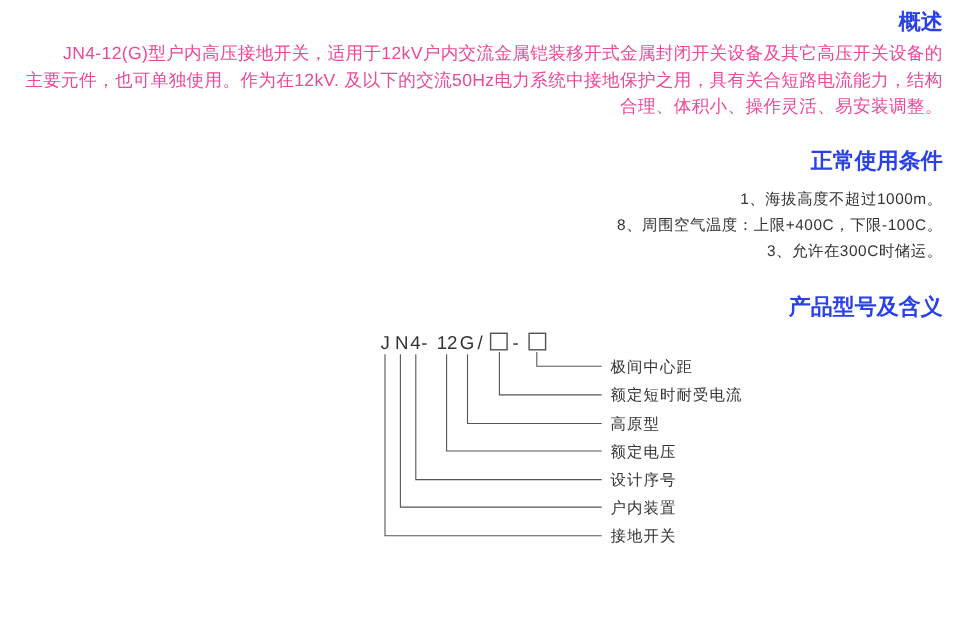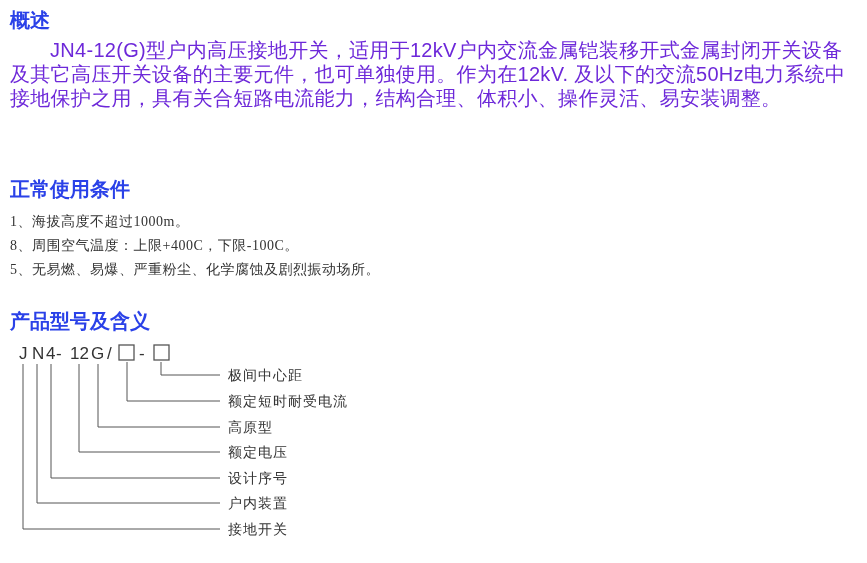--- a/index.html
+++ b/index.html
@@ -9,48 +9,48 @@
     background: #ffffff;
     font-family: "Liberation Sans", "DejaVu Sans", sans-serif;
   }
   .page {
     position: relative;
     width: 867px;
     height: 563px;
     background: #ffffff;
     overflow: hidden;
     padding: 8px 10px 0 10px;
+    text-align: right;
   }
   h2.sec-heading {
     margin: 0;
     font-size: 20px;
     font-weight: bold;
     color: #2a41e8;
     line-height: 24px;
   }
   .overview-para {
     margin: 6px 0 0 0;
-    font-size: 20px;
+    font-size: 16px;
     line-height: 24px;
-    color: #6d28d9;
+    color: #ec4899;
     text-indent: 2em;
     letter-spacing: 0.3px;
   }
-  h2.conditions-heading { margin-top: 67px; }
+  h2.conditions-heading { margin-top: 25px; }
   ul.cond-list {
     list-style: none;
     margin: 9px 0 0 0;
     padding: 0;
   }
   ul.cond-list li {
     font-size: 14px;
     line-height: 24px;
     color: #333333;
     letter-spacing: 0.5px;
-    font-family: Liberation Serif, serif;
   }
   h2.model-heading { margin-top: 27px; }
   .diagram-wrap { margin-top: 6px; }
   svg text.code-seg {
     font-family: "Liberation Sans", "DejaVu Sans", sans-serif;
     font-size: 17px;
     fill: #333333;
   }
   svg text.diag-label {
     font-family: "Liberation Sans", "DejaVu Sans", sans-serif;
@@ -76,21 +76,21 @@
 
   <h2 class="sec-heading overview-heading">概述</h2>
 
   <p class="overview-para">JN4-12(G)型户内高压接地开关，适用于12kV户内交流金属铠装移开式金属封闭开关设备及其它高压开关设备的主要元件，也可单独使用。作为在12kV. 及以下的交流50Hz电力系统中接地保护之用，具有关合短路电流能力，结构合理、体积小、操作灵活、易安装调整。</p>
 
   <h2 class="sec-heading conditions-heading">正常使用条件</h2>
 
   <ul class="cond-list">
     <li>1、海拔高度不超过1000m。</li>
     <li>8、周围空气温度：上限+400C，下限-100C。</li>
-    <li>5、无易燃、易爆、严重粉尘、化学腐蚀及剧烈振动场所。</li>
+    <li>3、允许在300C时储运。</li>
   </ul>
 
   <h2 class="sec-heading model-heading">产品型号及含义</h2>
 
   <div class="diagram-wrap">
     <svg width="520" height="202" viewBox="0 0 520 202">
 
       <text class="code-seg" x="9" y="20">J</text>
       <text class="code-seg" x="22" y="20">N</text>
       <text class="code-seg" x="36" y="20">4</text>

